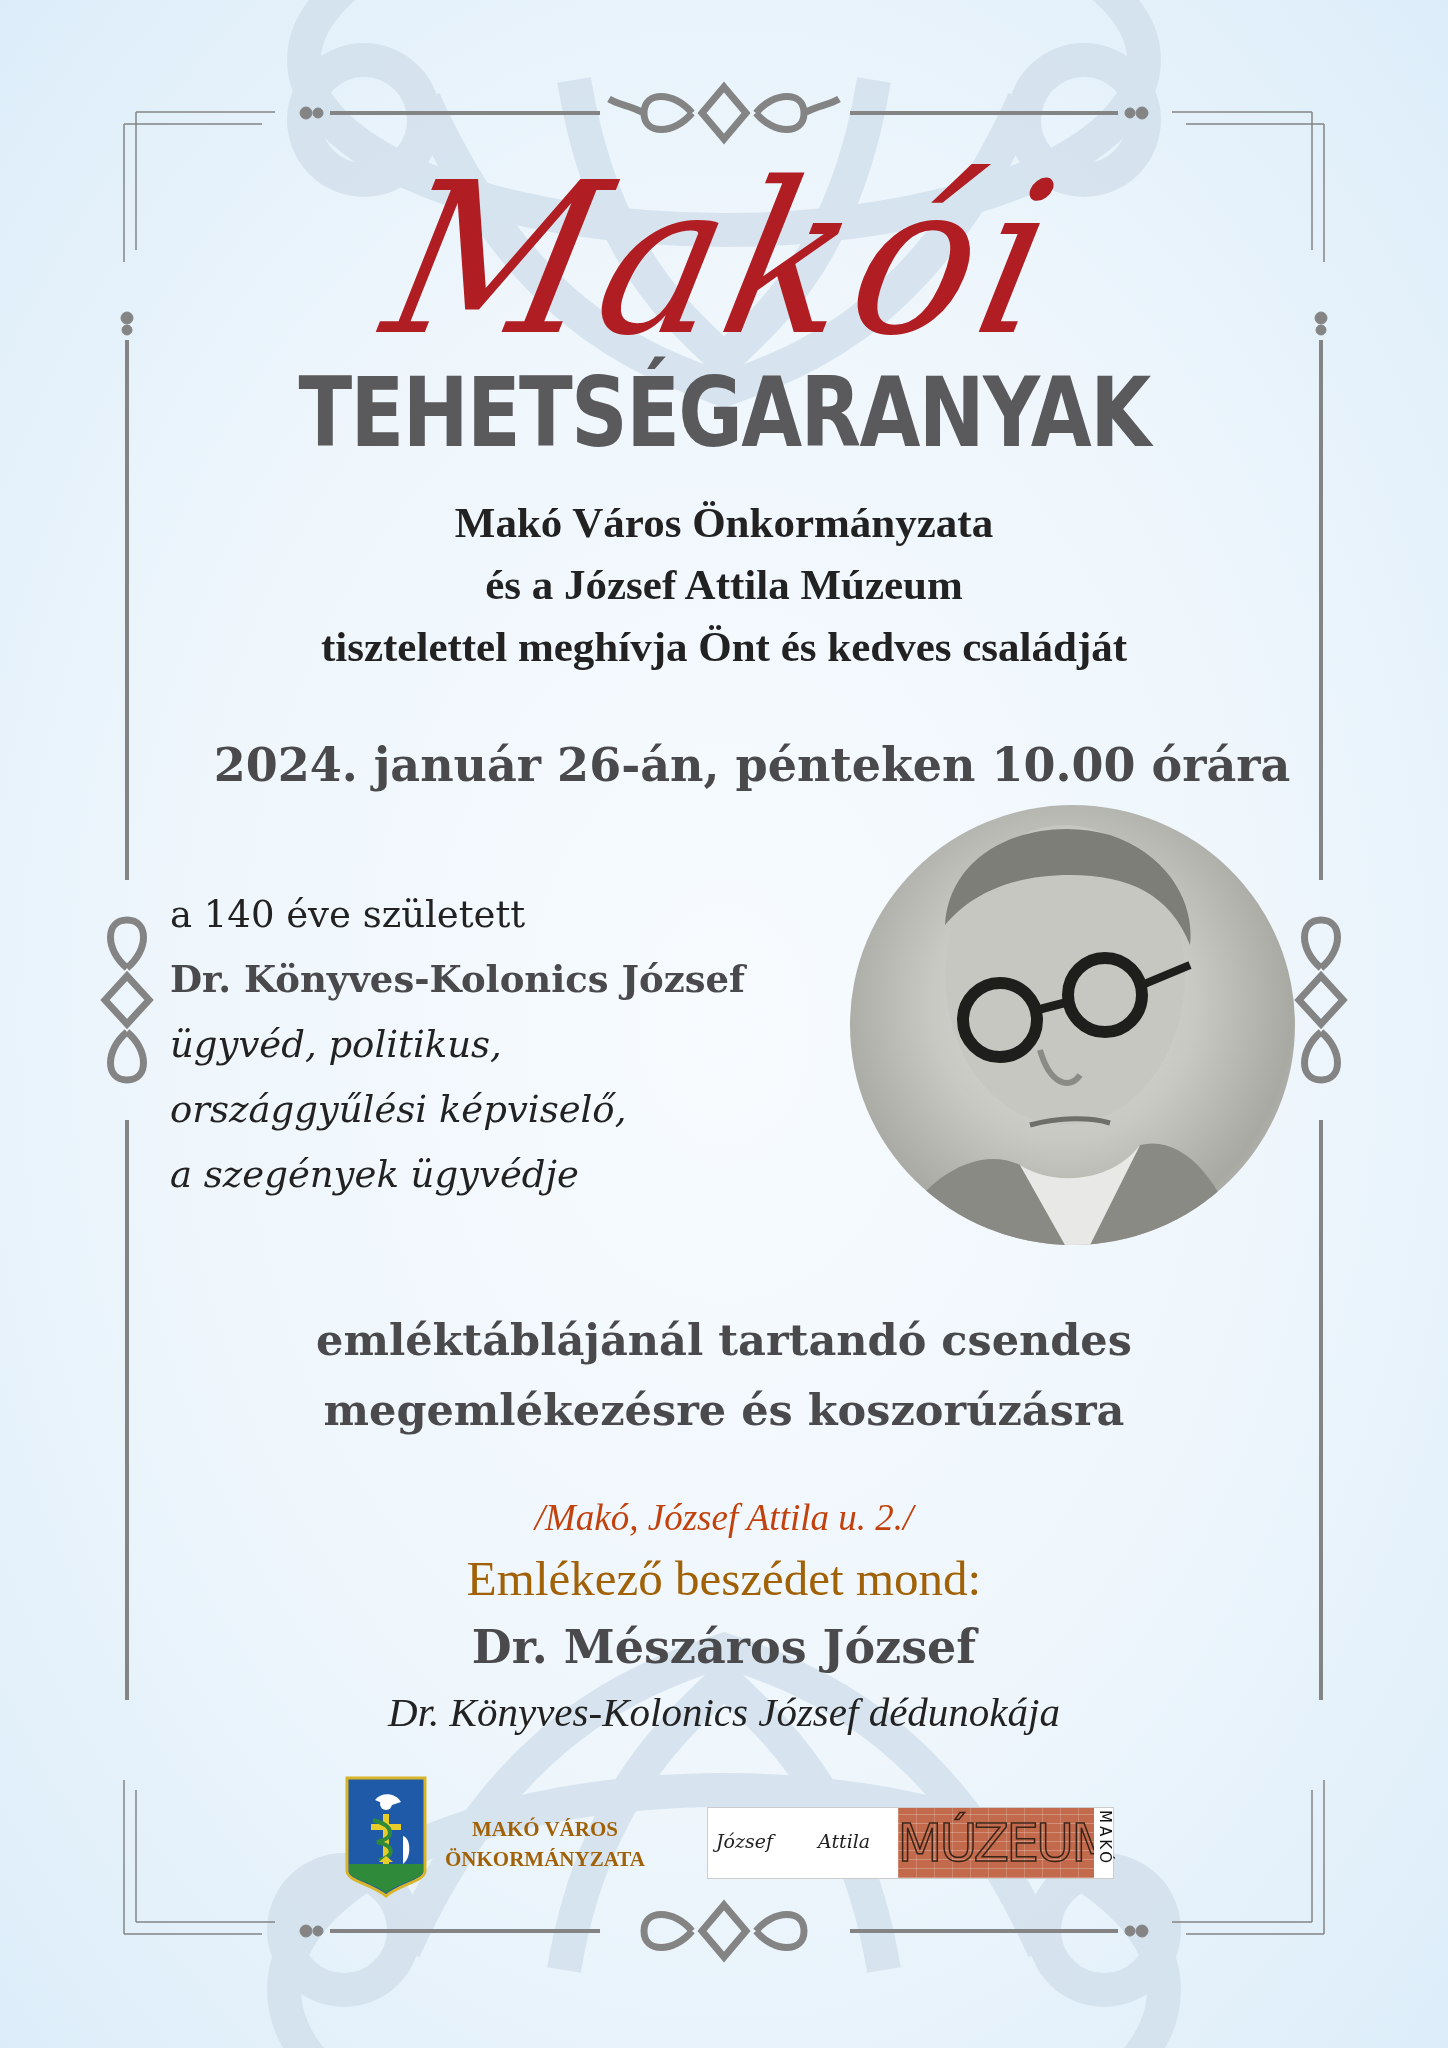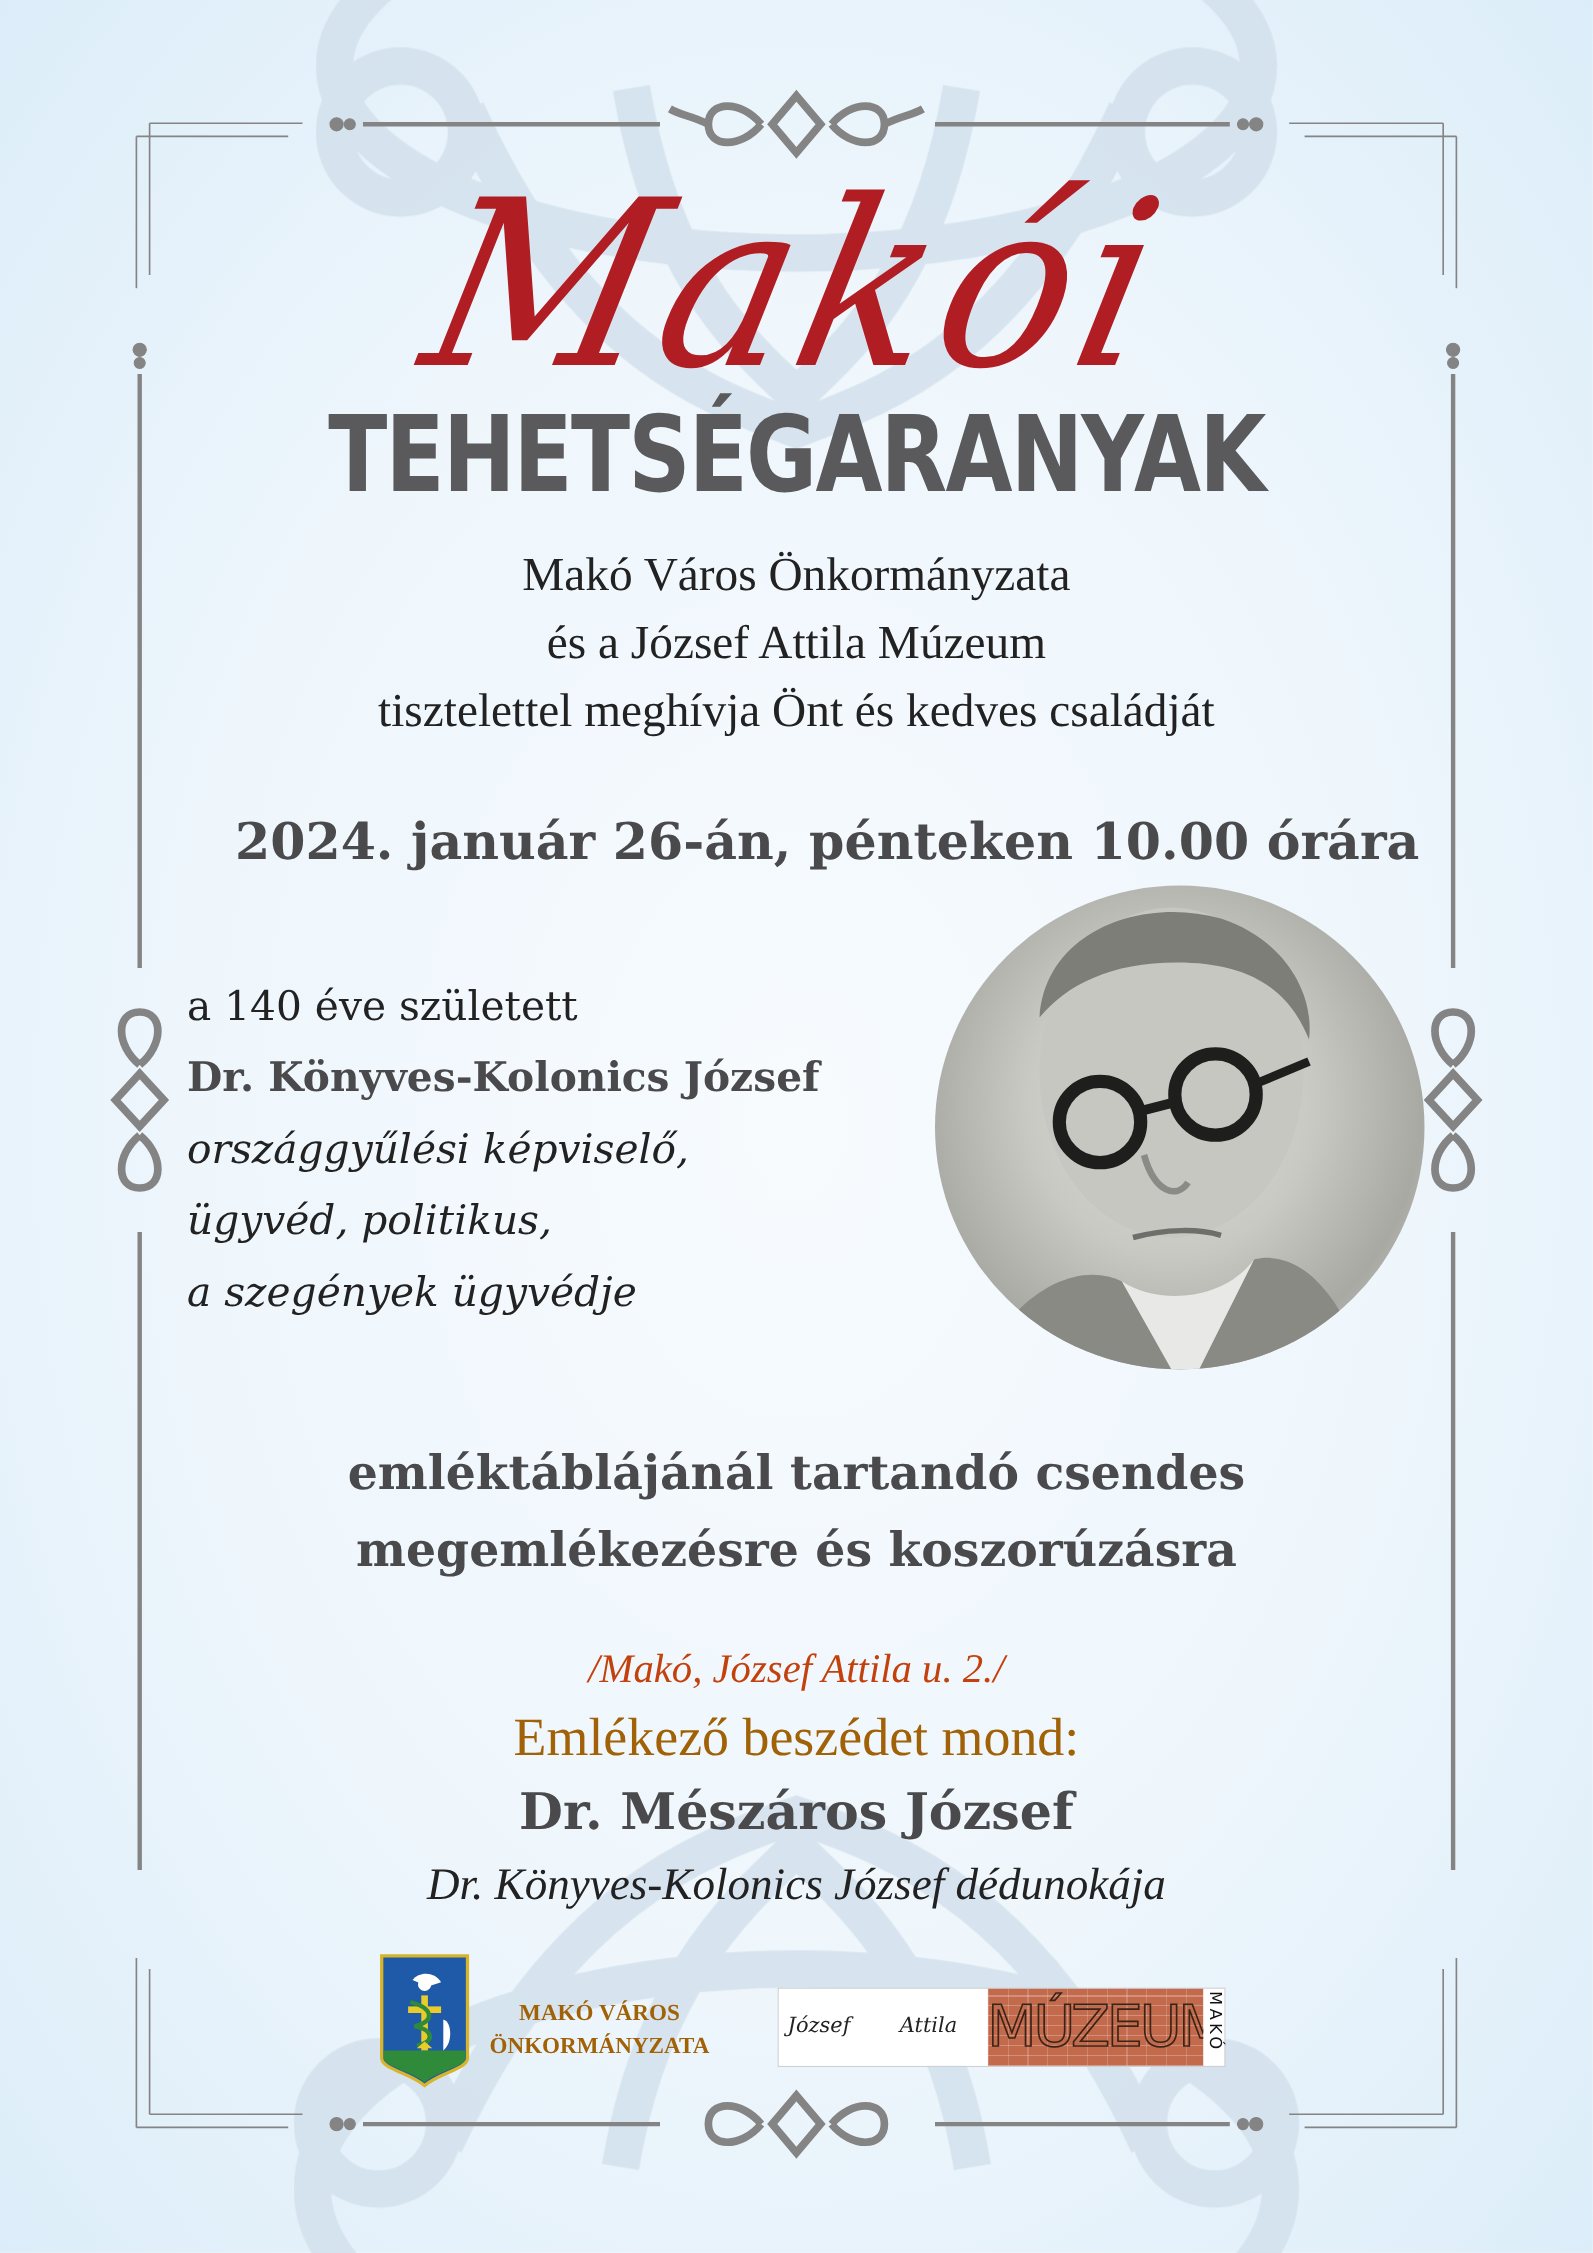--- a/index.html
+++ b/index.html
@@ -13,21 +13,21 @@
   .script-title {
     top: 160px; font-family: "DejaVu Serif", serif; font-style: italic;
     font-size: 200px; color: #b01e23; letter-spacing: 6px; line-height: 200px;
     transform: skewX(-12deg) scaleY(1.05);
   }
   .main-title {
     top: 358px; font-family: "DejaVu Sans", sans-serif; font-weight: bold;
     font-size: 96px; color: #5a5a5c; letter-spacing: -2px; line-height: 110px;
     transform: scaleX(0.82);
   }
-  .intro { top: 492px; font-family: "Liberation Serif", serif; font-size: 43px; line-height: 62px; color: #222; }
+  .intro { top: 492px; font-family: "Liberation Serif", serif; font-size: 43px; line-height: 62px; color: #222; font-weight: bold; }
   .date { top: 735px; font-family: "DejaVu Serif", serif; font-weight: bold; font-size: 46px; color: #4a4a4c; line-height: 60px; margin-left: 28px; }
   .honoree { position: absolute; left: 170px; top: 882px; font-family: "DejaVu Serif", serif; font-size: 37px; line-height: 65px; color: #222; }
   .honoree .bold { font-weight: bold; color: #4a4a4c; }
   .honoree .ital { font-style: italic; }
   .portrait {
     position: absolute; left: 850px; top: 805px; width: 445px; height: 440px; border-radius: 50%;
     background: radial-gradient(ellipse at 48% 45%, #dcdcd8 0%, #c9c9c4 40%, #a9a9a3 70%, #d8dcdf 100%);
     overflow: hidden;
   }
   .event { top: 1305px; font-family: "DejaVu Serif", serif; font-weight: bold; font-size: 43px; line-height: 70px; color: #4a4a4c; }
@@ -160,22 +160,22 @@
   <div>Makó Város Önkormányzata</div>
   <div>és a József Attila Múzeum</div>
   <div>tisztelettel meghívja Önt és kedves családját</div>
 </div>
 
 <div class="center date">2024. január 26-án, pénteken 10.00 órára</div>
 
 <div class="honoree">
   <div>a 140 éve született</div>
   <div class="bold">Dr. Könyves-Kolonics József</div>
+  <div class="ital">ügyvéd, politikus,</div>
   <div class="ital">országgyűlési képviselő,</div>
-  <div class="ital">ügyvéd, politikus,</div>
   <div class="ital">a szegények ügyvédje</div>
 </div>
 
 <div class="portrait">
   <svg width="445" height="440" viewBox="0 0 445 440">
     <ellipse cx="215" cy="170" rx="120" ry="150" fill="#c7c7c2"></ellipse>
     <path d="M95,120 C100,40 190,10 260,30 C320,50 345,100 340,140 C320,90 280,70 220,70 C160,70 120,90 95,120 Z" fill="#7e7e79"></path>
     <circle cx="150" cy="215" r="37" fill="none" stroke="#1e1e1c" stroke-width="12"></circle>
     <circle cx="255" cy="190" r="37" fill="none" stroke="#1e1e1c" stroke-width="12"></circle>
     <line x1="187" y1="205" x2="218" y2="197" stroke="#1e1e1c" stroke-width="9"></line>

